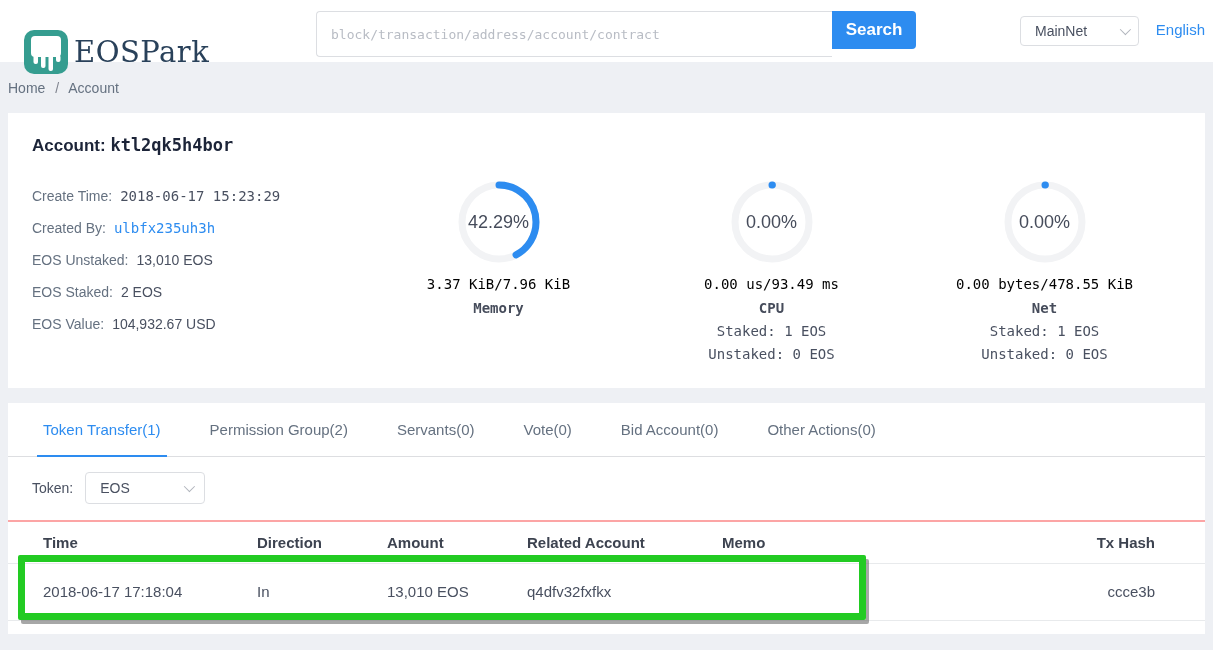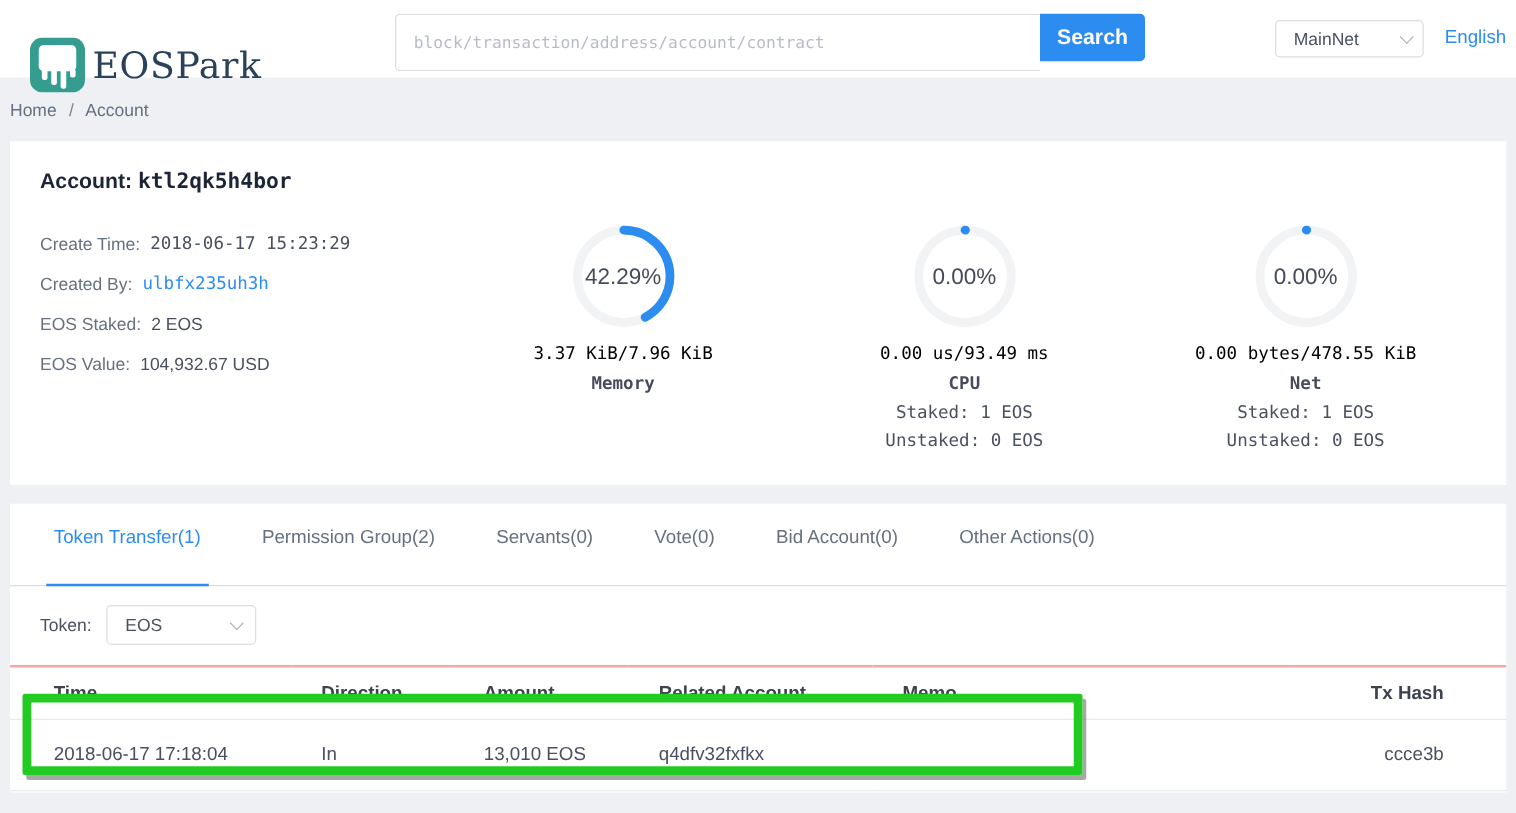--- a/index.html
+++ b/index.html
@@ -51,21 +51,21 @@
   .gauge { flex:1; display:flex; flex-direction:column; align-items:center; }
   .ring { position:relative; width:84px; height:84px; }
   .pct { position:absolute; inset:0; display:flex; align-items:center; justify-content:center;
     font-size:18px; color:#464c5b; }
   .usage { margin-top:12px; font-size:14px; color:#000000; }
   .gname { margin-top:8px; font-size:14px; font-weight:700; color:#464c5b; }
   .gline { margin-top:7px; font-size:14px; color:#495060; }
 
   
   .tabs { display:flex; gap:49px; padding:18px 0 0 35px; border-bottom:1px solid #dddee1; }
-  .tab { font-size:15px; color:#657180; padding-bottom:30px; cursor:pointer; position:relative; }
+  .tab { font-size:15px; color:#657180; padding-bottom:18px; cursor:pointer; position:relative; }
   .tab.active { color:#2d8cf0; }
   .tab.active::after { content:""; position:absolute; left:-6px; right:-6px; bottom:-1px; height:2px; background:#2d8cf0; }
 
   
   .token-row { display:flex; align-items:center; padding:15px 0 0 24px; }
   .token-label { font-size:14px; color:#495060; margin-right:12px; }
   .token-select { width:120px; height:32px; border:1px solid #dcdee2; border-radius:4px;
     display:flex; align-items:center; justify-content:space-between; padding:0 12px 0 14px;
     font-size:14px; color:#495060; cursor:pointer; background:#fff; }
 
@@ -133,20 +133,24 @@
 
   <div class="overview">
     <div class="details">
       <div class="detail-row">
         <span class="dlabel">Create Time:</span>
         <span class="dvalue mono">2018-06-17 15:23:29</span>
       </div>
       <div class="detail-row">
         <span class="dlabel">Created By:</span>
         <span class="dvalue mono dlink">ulbfx235uh3h</span>
+      </div>
+      <div class="detail-row">
+        <span class="dlabel">EOS Unstaked:</span>
+        <span class="dvalue">13,010 EOS</span>
       </div>
       <div class="detail-row">
         <span class="dlabel">EOS Staked:</span>
         <span class="dvalue">2 EOS</span>
       </div>
       <div class="detail-row">
         <span class="dlabel">EOS Value:</span>
         <span class="dvalue">104,932.67 USD</span>
       </div>
     </div>

